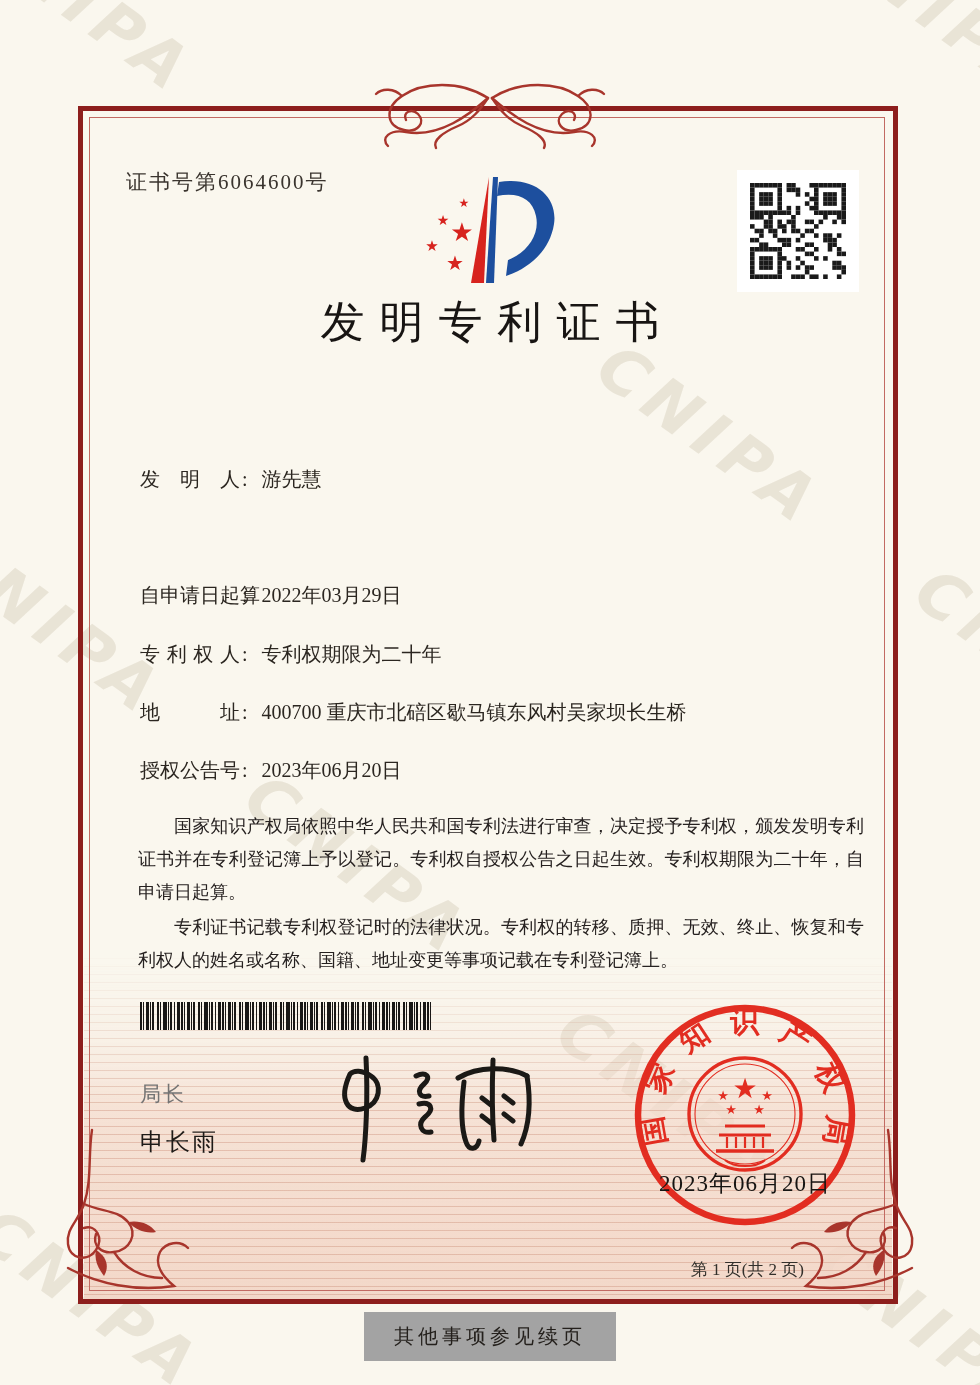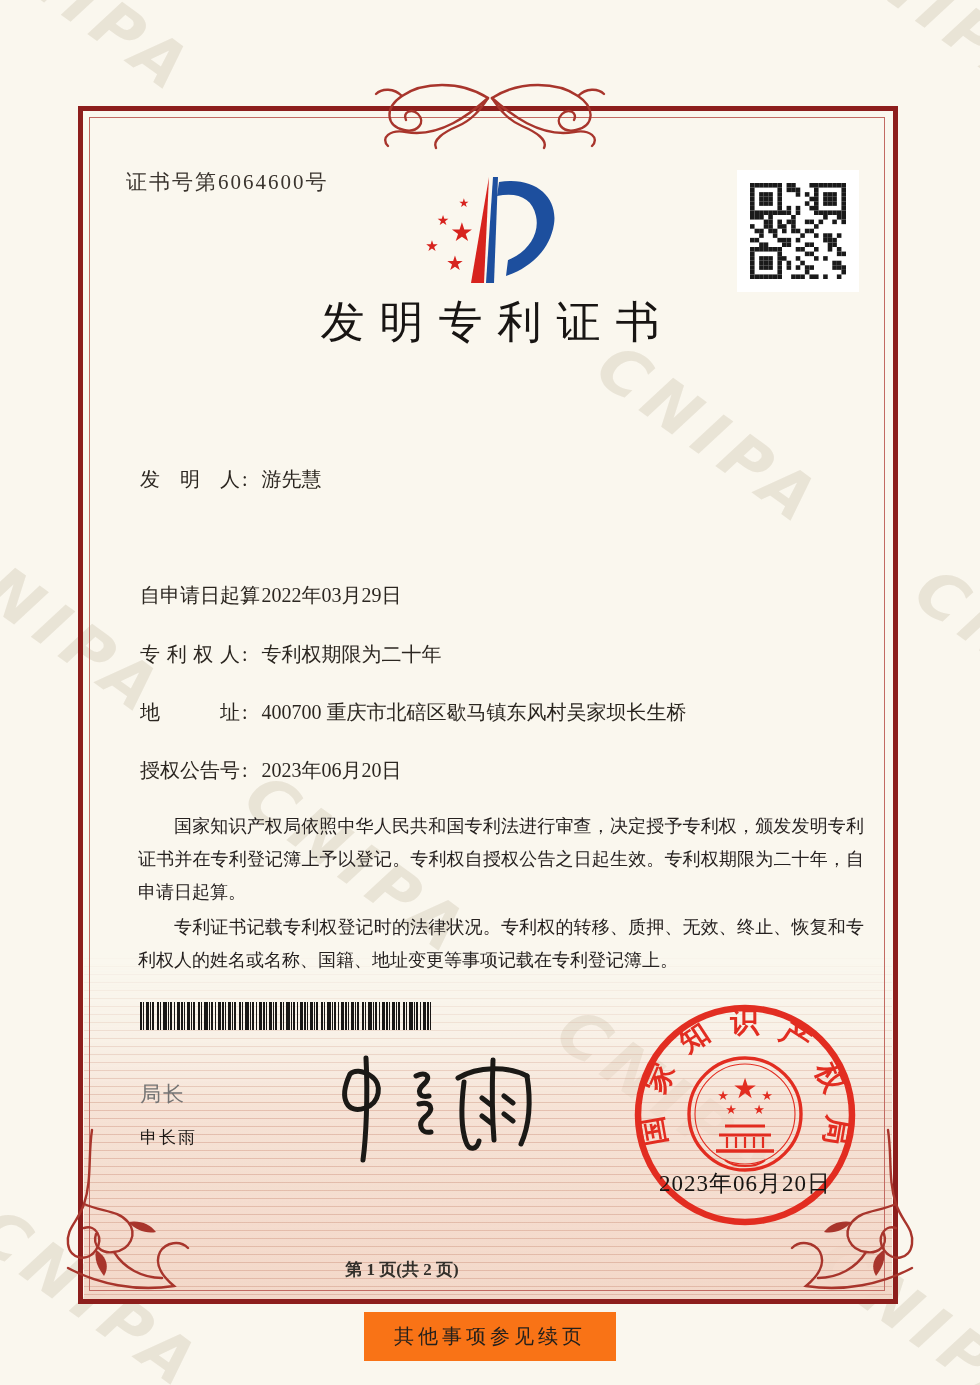--- a/index.html
+++ b/index.html
@@ -40,30 +40,30 @@
   .fcolon{display:inline-block;margin:0 14px 0 2px;}
   .grant2{position:absolute;left:348px;top:0;}
 
   .paras{left:138px;top:810px;width:726px;font-size:18px;line-height:33px;color:#262120;z-index:4;text-align:justify;}
   .paras p{margin:0 0 2px 0;text-indent:2em;}
 
   .barcode{left:140px;top:1002px;z-index:4;}
 
   .signer-title{left:140px;top:1080px;font-size:21px;font-family:"Liberation Sans","DejaVu Sans",sans-serif;
     color:#737373;z-index:4;letter-spacing:2px;}
-  .signer-name{left:140px;top:1126px;font-size:17px;font-family:"Liberation Sans","DejaVu Sans",sans-serif;
+  .signer-name{left:140px;top:1126px;font-size:24px;font-family:"Liberation Sans","DejaVu Sans",sans-serif;
     color:#1e1a17;z-index:4;letter-spacing:2px;}
   .sig-svg{left:278px;top:1046px;z-index:4;}
 
   .seal{left:630px;top:1000px;width:230px;height:230px;z-index:5;opacity:0.96;}
   .seal-date{left:630px;top:1168px;width:230px;text-align:center;font-size:23px;color:#161412;
     z-index:6;letter-spacing:1px;white-space:nowrap;}
 
-  .page-info{left:0;top:1258px;width:804px;text-align:center;font-size:17px;color:#33302b;z-index:4;font-weight:bold;}
-  .note-box{left:50%;transform:translateX(-50%);top:1312px;background:#f97316;padding:11px 30px;
+  .page-info{left:0;top:1258px;width:804px;text-align:right;font-size:17px;color:#33302b;z-index:4;}
+  .note-box{left:50%;transform:translateX(-50%);top:1312px;background:#a3a3a3;padding:11px 30px;
     font-size:20px;letter-spacing:4px;color:#24201c;z-index:4;white-space:nowrap;}
 
   .ornament{z-index:4;}
   svg text.star{font-family:"DejaVu Sans",sans-serif;}
 </style>
 </head>
 <body>
 
 <div id="page">
 

